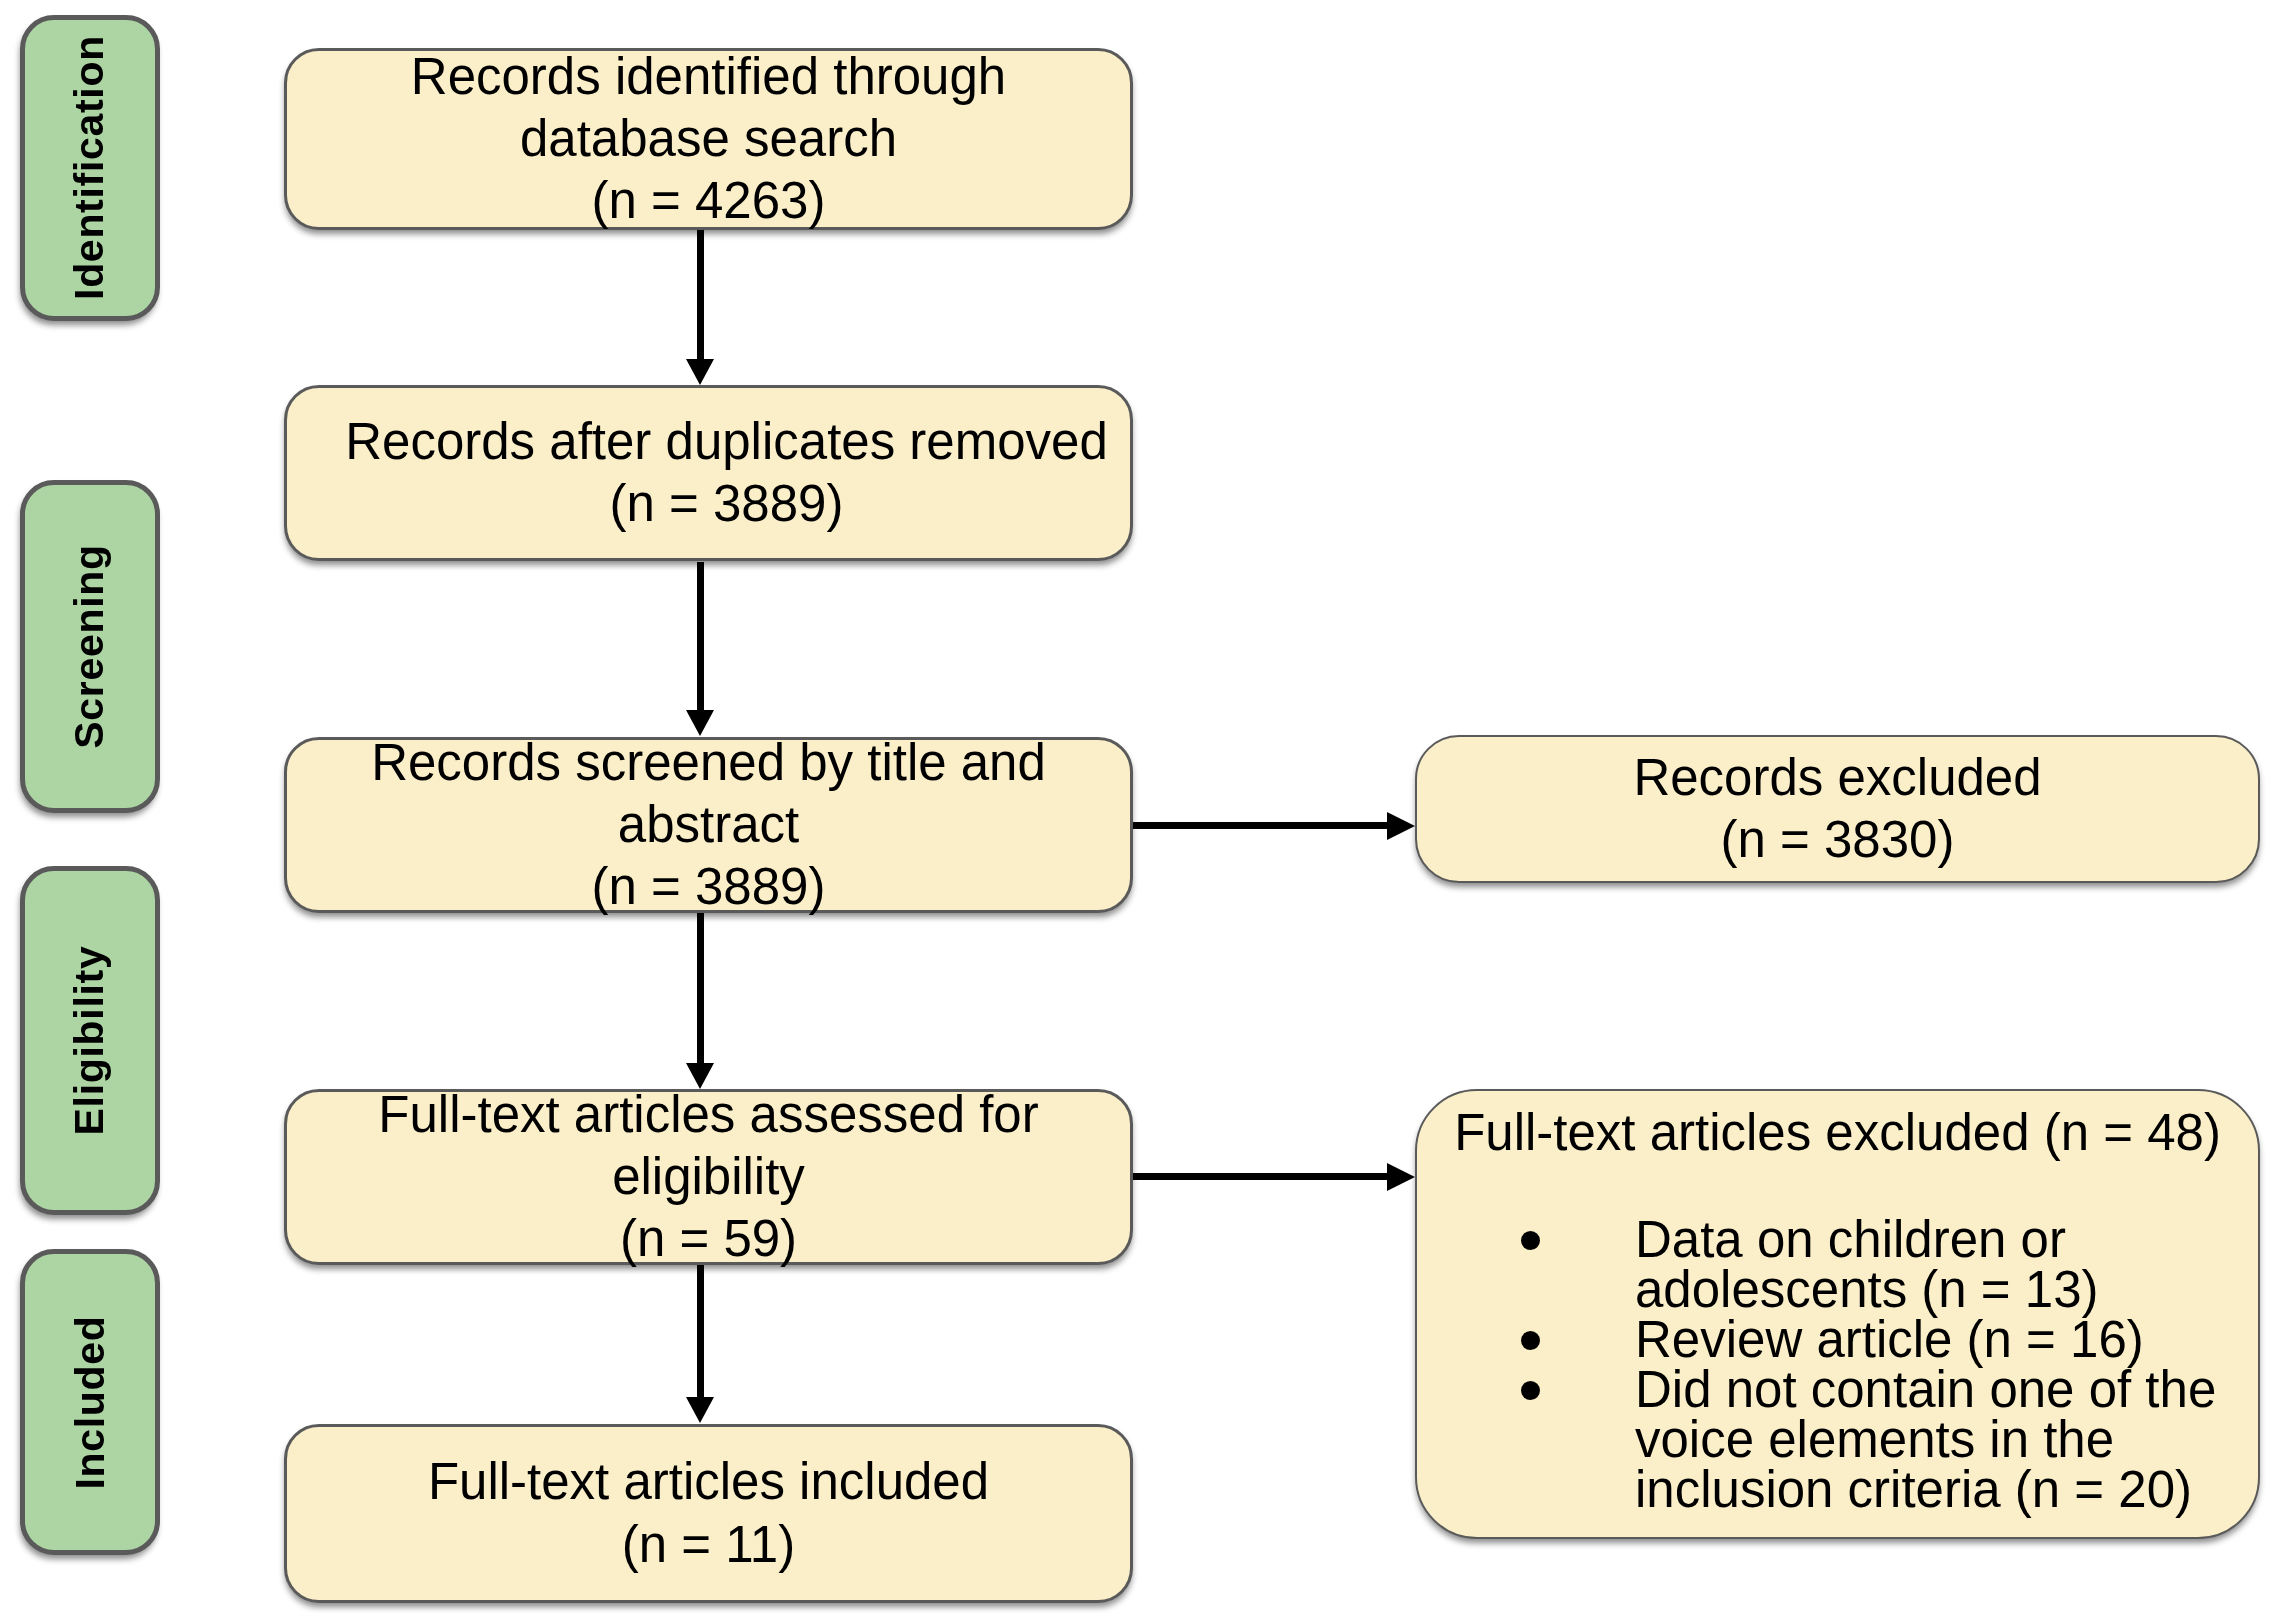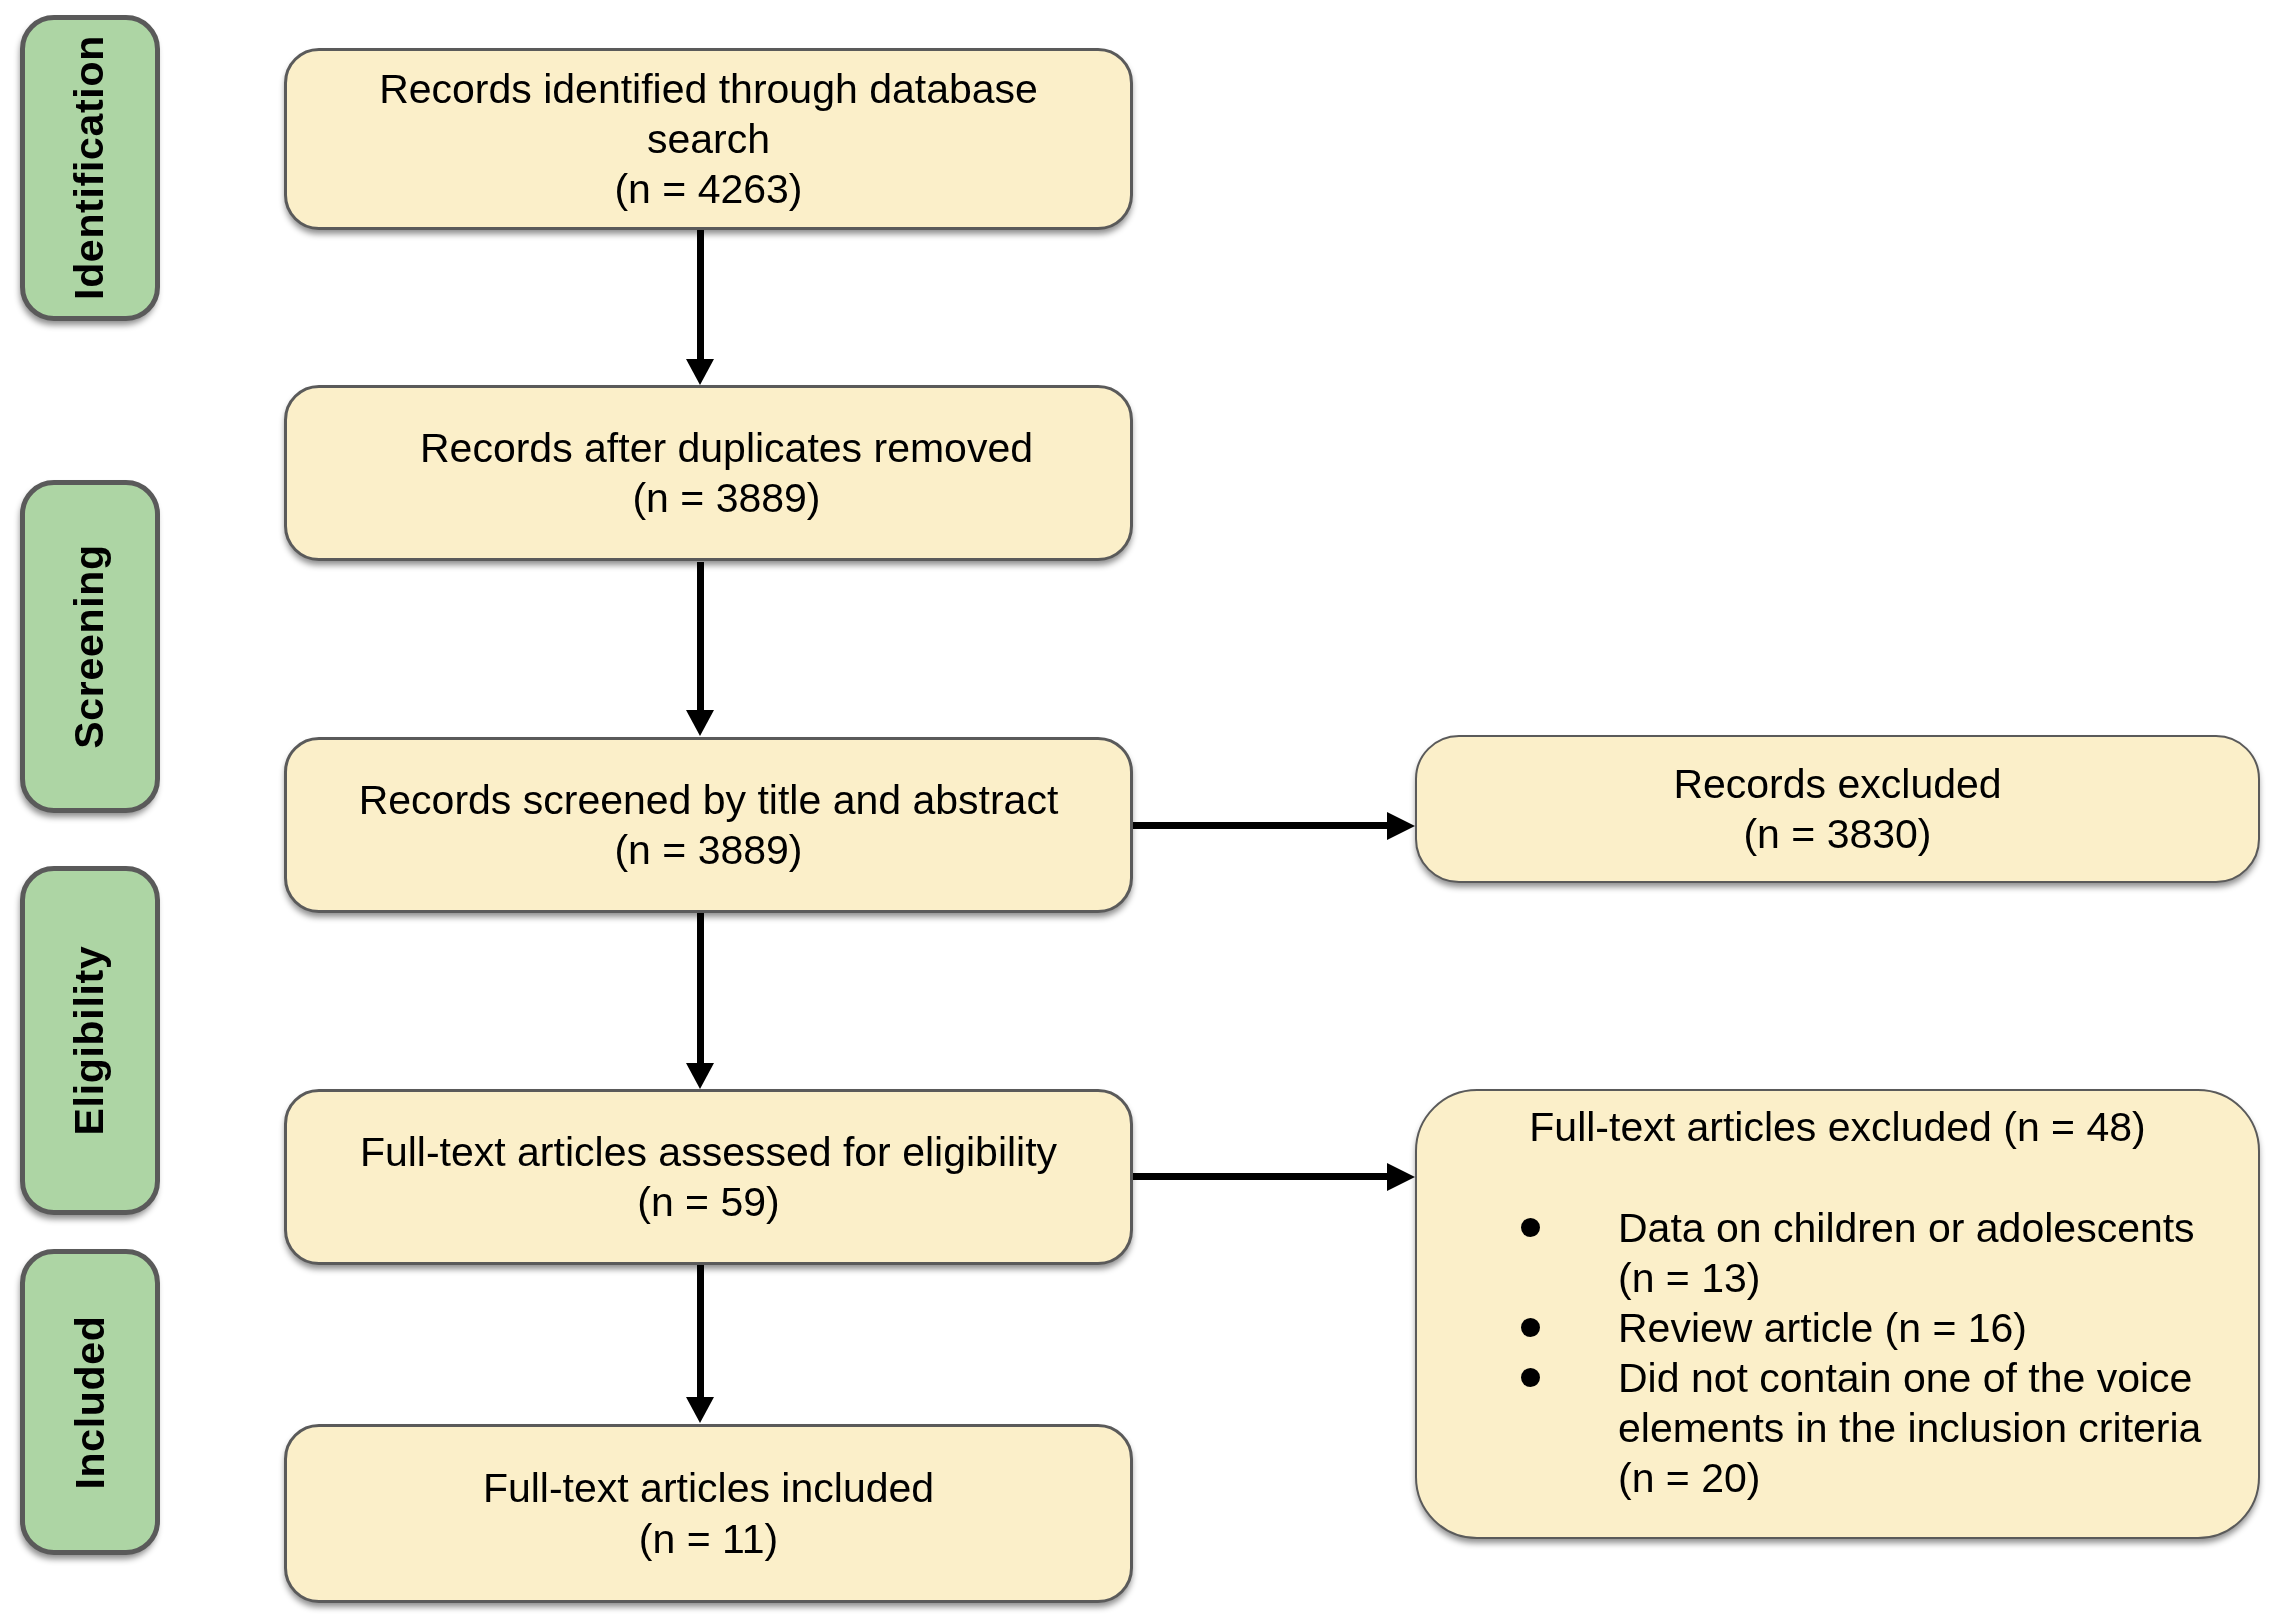--- a/index.html
+++ b/index.html
@@ -41,21 +41,21 @@
     box-sizing:border-box;
     background:#FBEFC9;
     border:3.6px solid #5a5a5a;
     border-radius:35px;
     box-shadow:0 5.1px 6.6px -1.5px rgba(0,0,0,0.45);
     display:flex;
     flex-direction:column;
     align-items:center;
     justify-content:center;
     text-align:center;
-    font-size:41px;
+    font-size:51px;
     line-height:1.22;
   }
   .main-col{left:284px;width:849px;}
   .side-col{left:1415px;width:845px;border-width:2.9px;}
 
   .fbox .label{max-width:795px;}
   .fbox .label.narrow{max-width:693px;}
 
   
   .detail-box{
@@ -68,20 +68,21 @@
   .detail-box .header{text-align:center;}
   .detail-box ul{
     list-style:none;
     margin:51px 0 0 0;
     padding:0;
   }
   .detail-box li{
     display:flex;
     align-items:flex-start;
     line-height:50px;
+    gap:17px;
   }
   .detail-box .dot{
     flex:0 0 auto;
     width:19px;height:19px;
     border-radius:50%;
     background:#000;
     margin:15.3px 78px 0 104px;
   }
   .detail-box .btxt{width:594px;}
 

